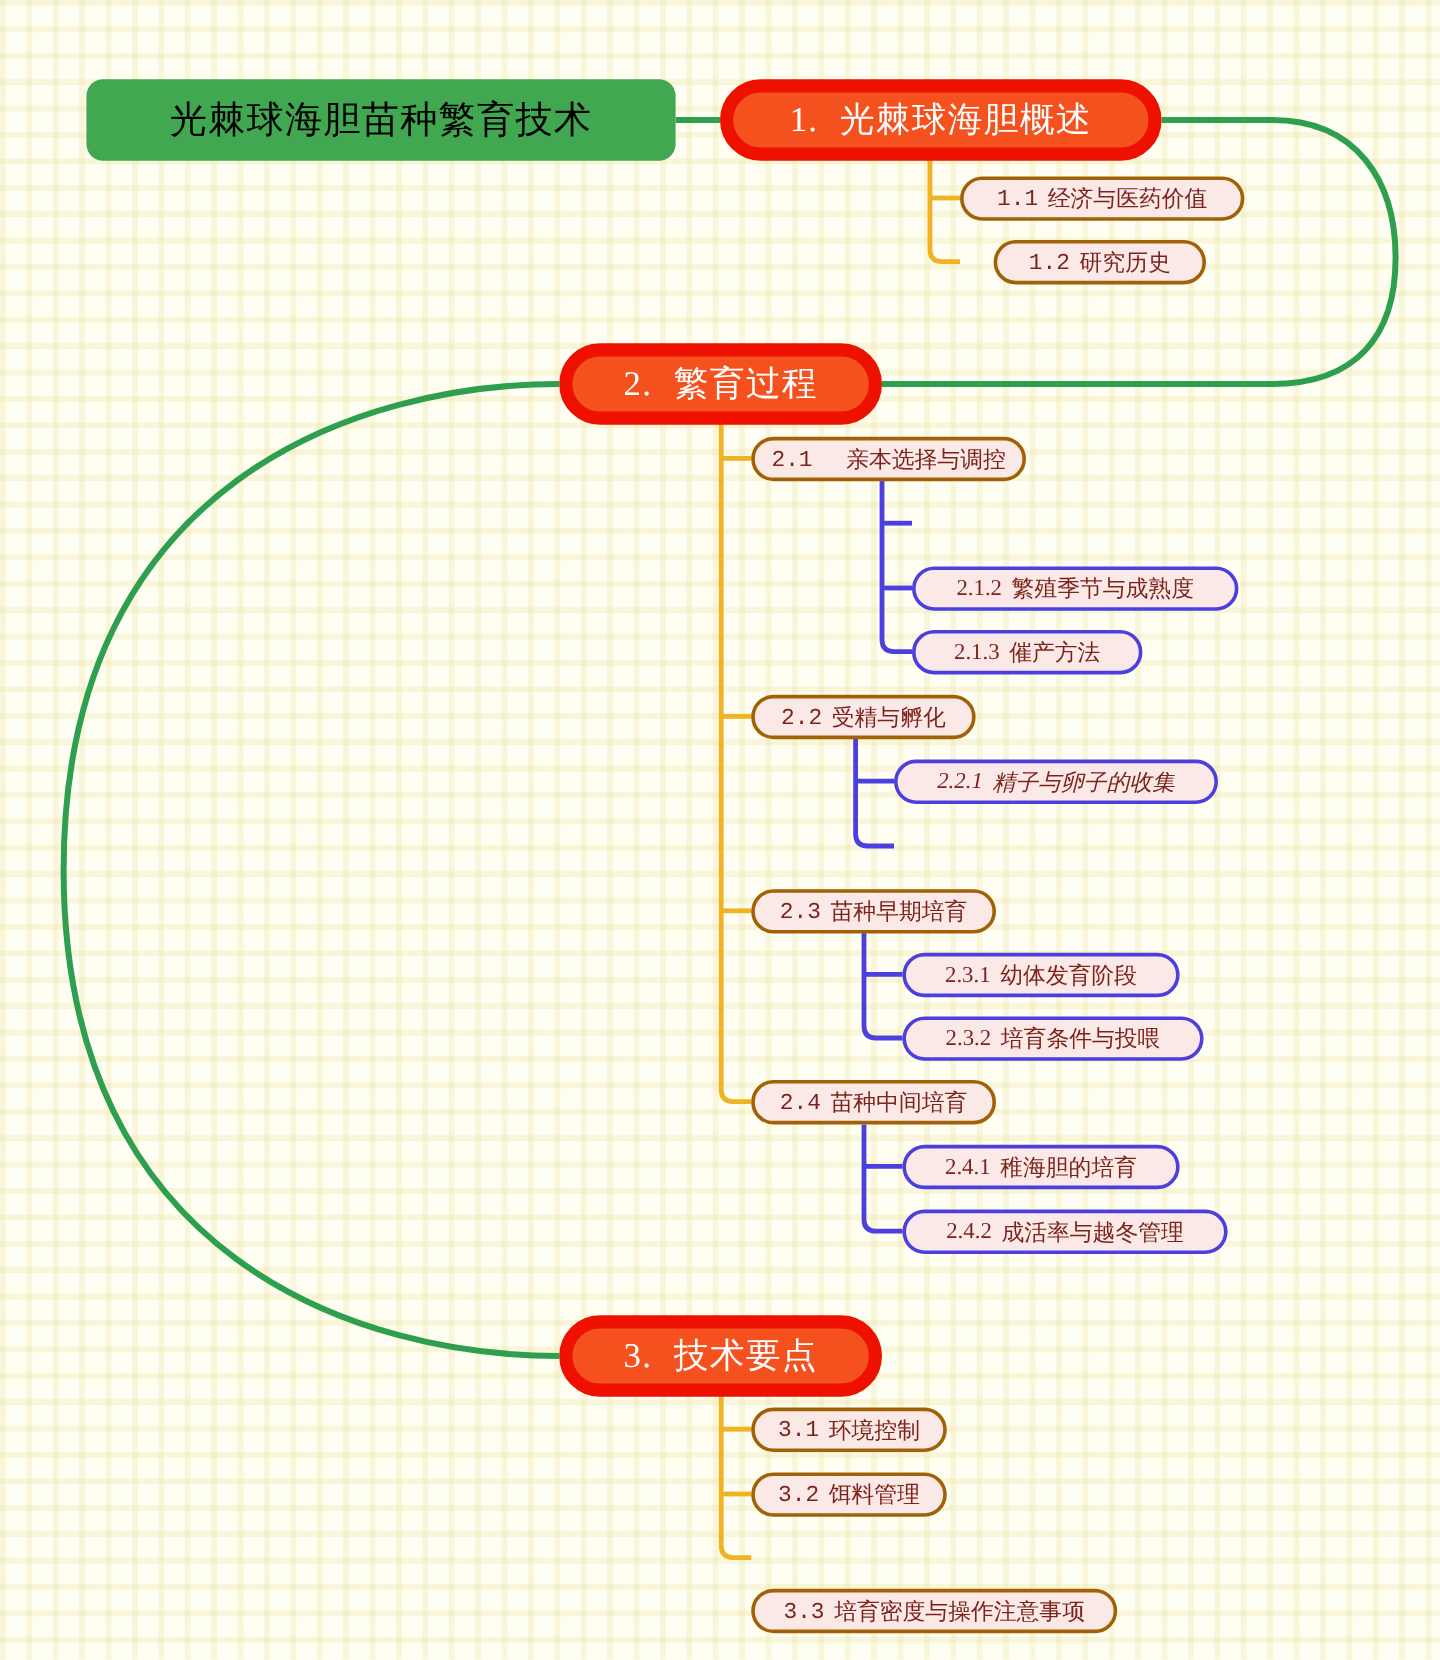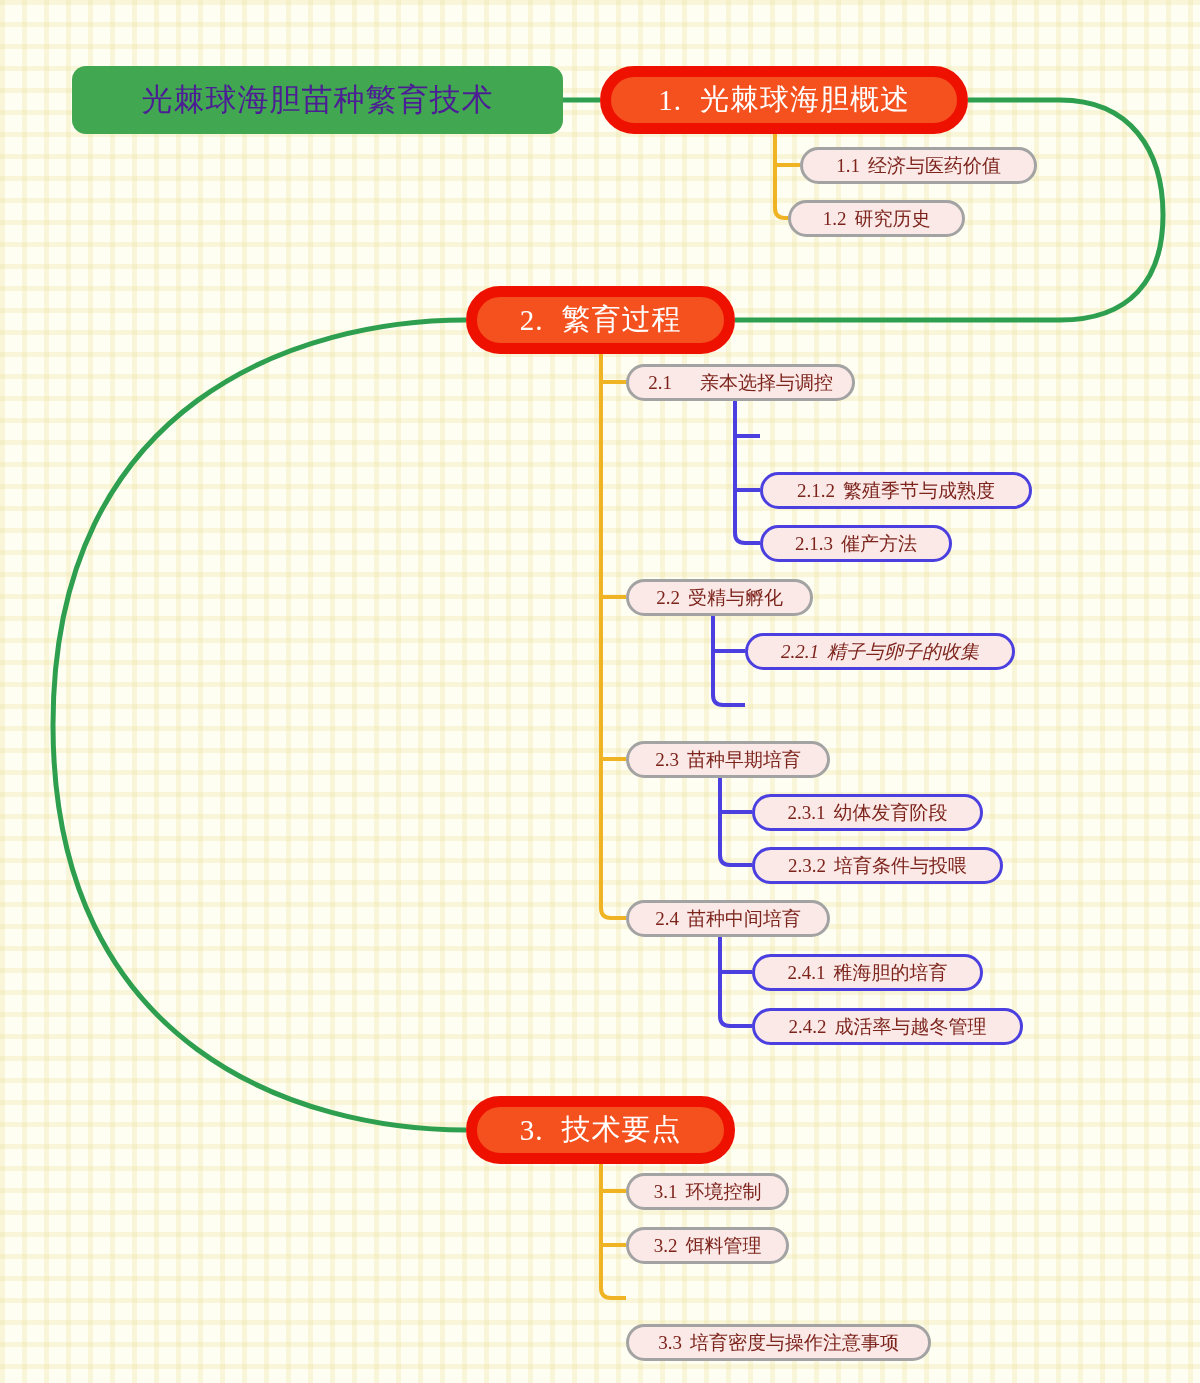--- a/index.html
+++ b/index.html
@@ -36,21 +36,21 @@
     position: absolute;
     box-sizing: border-box;
     display: flex;
     align-items: center;
     justify-content: center;
     white-space: nowrap;
   }
   
   .n-root {
     background: #41a751;
-    color: #4c1d95;
+    color: #000000;
     border-radius: 14px;
     font-size: 31px;
     letter-spacing: 1px;
     font-family: "Liberation Sans", "DejaVu Sans", sans-serif;
     padding: 0 20px;
   }
   
   .n-l1 {
     background: #f4511e;
     color: #ffffff;
@@ -59,24 +59,25 @@
     font-size: 29px;
     letter-spacing: 1px;
     font-weight: normal;
     padding: 0 12px;
   }
   .n-l1 .num { margin-right: 18px; }
   
   .n-l2 {
     background: #fbe9e7;
     color: #7c241c;
-    border: 3px solid #a3a3a3;
+    border: 3px solid #a16207;
     border-radius: 22px;
     font-size: 19px;
     padding: 0 14px;
+    font-family: Liberation Mono, monospace;
   }
   .n-l2 .num { margin-right: 8px; }
   
   .n-l3 {
     background: #fbe9e7;
     color: #7c241c;
     border: 3px solid #4b3fe0;
     border-radius: 22px;
     font-size: 19px;
     padding: 0 14px;
@@ -129,21 +130,21 @@
   <div class="node n-l1" style="left:600px; top:66px; width:368px; height:68px;">
     <span class="num">1.</span>
     <span>光棘球海胆概述</span>
   </div>
 
   <div class="node n-l2" style="left:800px; top:147px; width:237px; height:37px;">
     <span class="num">1.1</span>
     <span>经济与医药价值</span>
   </div>
 
-  <div class="node n-l2" style="left:788px; top:200px; width:177px; height:37px;text-align:right;">
+  <div class="node n-l2" style="left:828px; top:200px; width:177px; height:37px;text-align:right;">
     <span class="num">1.2</span>
     <span>研究历史</span>
   </div>
 
   <div class="node n-l1" style="left:466px; top:286px; width:269px; height:68px;">
     <span class="num">2.</span>
     <span>繁育过程</span>
   </div>
 
   <div class="node n-l2" style="left:626px; top:364px; width:229px; height:37px;gap:20px;">

